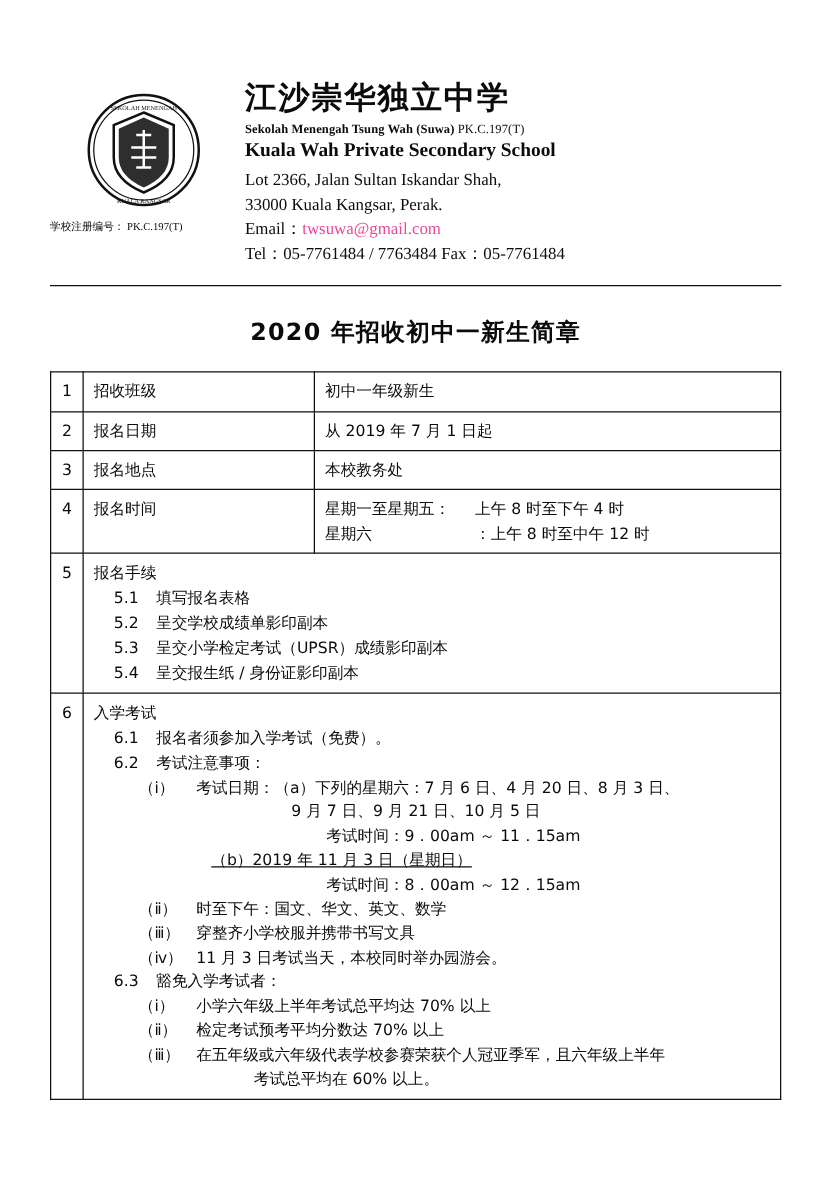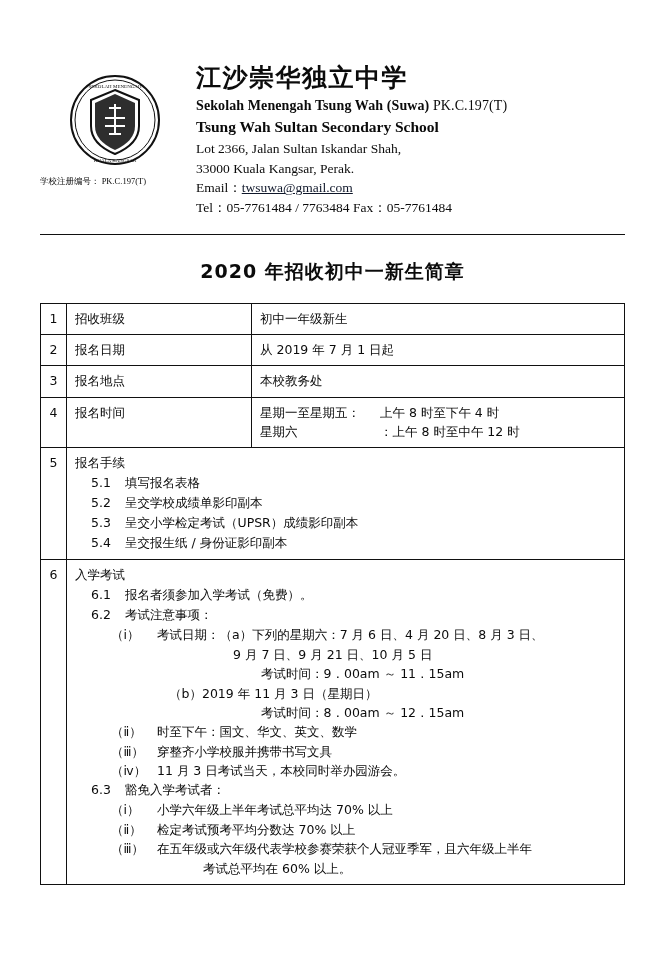--- a/index.html
+++ b/index.html
@@ -55,41 +55,40 @@
   }
   .cn-name {
     font-family: "DejaVu Sans", sans-serif;
     font-size: 25px;
     font-weight: bold;
     letter-spacing: 1.5px;
     line-height: 1.15;
     margin-bottom: 4px;
   }
   .malay-name {
-    font-size: 14px;
+    font-size: 10px;
     font-weight: bold;
     line-height: 1.35;
     letter-spacing: 0.1px;
   }
   .malay-name .reg {
     font-weight: normal;
   }
   .eng-name {
     font-size: 15.5px;
     font-weight: bold;
     line-height: 1.4;
     margin-bottom: 2px;
   }
   .addr-line {
     font-size: 13.5px;
     line-height: 1.45;
   }
   .addr-line .email {
-    text-decoration: underline;
-    color: #0f172a;
+    color: #ec4899;
   }
   .rule {
     border: none;
     border-top: 1px solid #111;
     margin: 16px 0 0 0;
   }
 
   
   .doc-title {
     text-align: center;
@@ -144,21 +143,21 @@
   .lvl2 {
     padding-left: 36px;
   }
   .lvl2 .item { display: flex; }
   .lvl2 .key { flex: 0 0 46px; }
   .lvl2 .txt { flex: 1 1 auto; }
 
   .indent-right { padding-left: 92px; }
   .indent-right2 { padding-left: 122px; }
   .indent-right3 { padding-left: 150px; }
-  .indent-mid { padding-left: 58px; }
+  .indent-mid { padding-left: 58px; text-decoration: underline; }
   .blockrow { line-height: 1.6; }
 </style>
 </head>
 <body>
 
 <div class="page">
 
   <div class="header">
     <div class="crest-block">
       <div class="crest">
@@ -171,21 +170,21 @@
           <text x="46" y="14" font-size="5" text-anchor="middle" fill="#111" font-family="Liberation Serif, serif">SEKOLAH MENENGAH</text>
           <text x="46" y="88" font-size="5" text-anchor="middle" fill="#111" font-family="Liberation Serif, serif">KUALA KANGSAR</text>
         </svg>
       </div>
       <div class="crest-caption">学校注册编号： PK.C.197(T)</div>
     </div>
 
     <div class="school-block">
       <div class="cn-name">江沙崇华独立中学</div>
       <div class="malay-name"><span>Sekolah Menengah Tsung Wah (Suwa)</span><span class="reg"> PK.C.197(T)</span></div>
-      <div class="eng-name">Tsung Wah Sultan Secondary School</div>
+      <div class="eng-name">Kuala Wah Private Secondary School</div>
       <div class="addr-line">Lot 2366, Jalan Sultan Iskandar Shah,</div>
       <div class="addr-line">33000 Kuala Kangsar, Perak.</div>
       <div class="addr-line"><span>Email：</span><span class="email">twsuwa@gmail.com</span></div>
       <div class="addr-line">Tel：05-7761484 / 7763484  Fax：05-7761484</div>
     </div>
   </div>
 
   <hr class="rule">
 
   <div class="doc-title">2020 年招收初中一新生简章</div>

